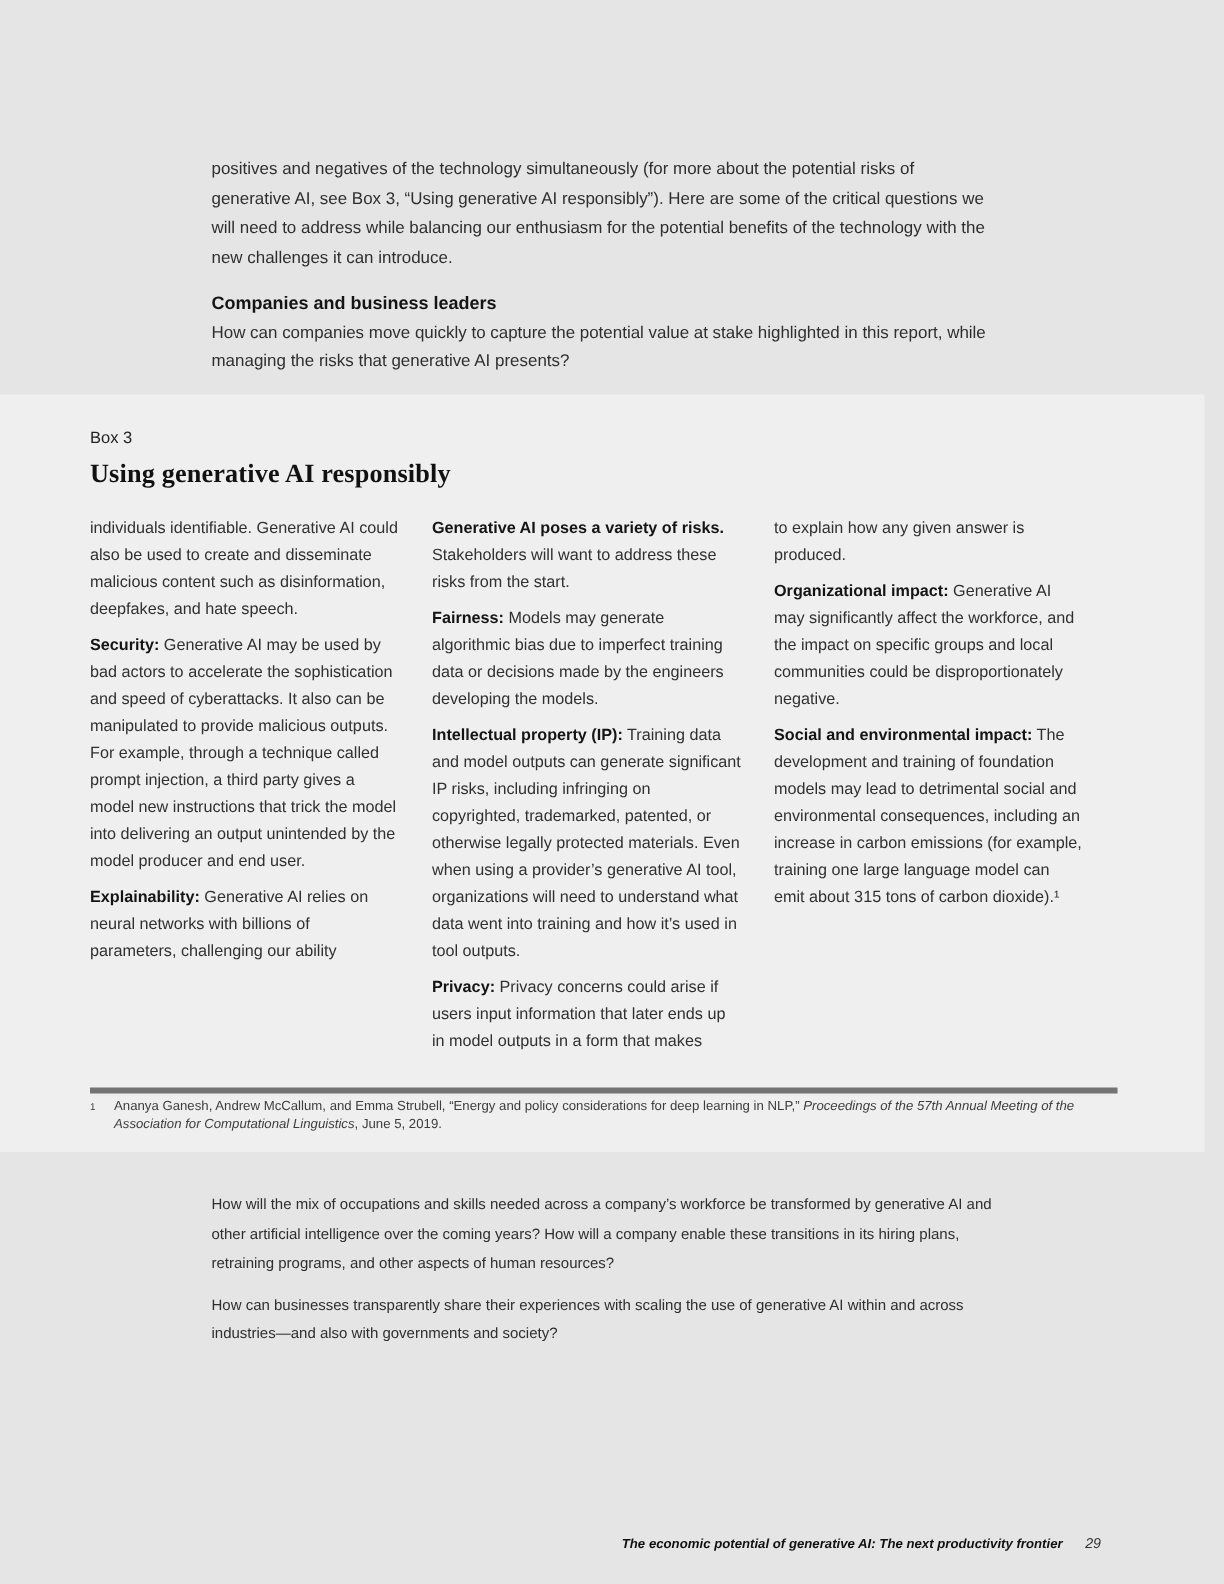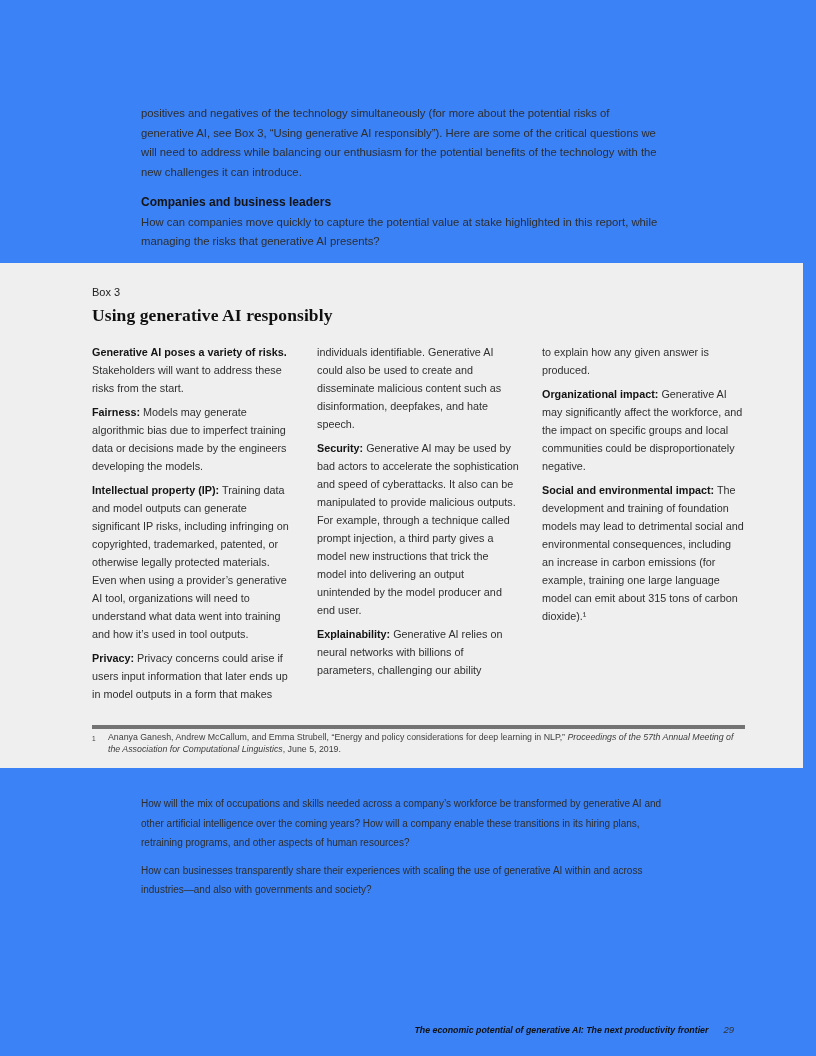--- a/index.html
+++ b/index.html
@@ -4,38 +4,38 @@
 <style>
   * { margin: 0; padding: 0; box-sizing: border-box; }
   html, body { background: #ffffff; }
   body {
     width: 816px; height: 1056px;
     font-family: "Liberation Sans", sans-serif;
     color: #2e2e2e;
     position: relative;
     overflow: hidden;
   }
-  .page { position: relative; width: 816px; height: 1056px; background: #3b82f6; }
+  .page { position: relative; width: 816px; height: 1056px; background: #e5e5e5; }
 
   
   .intro {
     position: absolute; top: 104px; left: 141px; width: 524px;
     font-size: 11.3px; line-height: 19.5px; color: #2e2e2e;
   }
   .intro .section-heading {
     font-size: 12px; line-height: 19.5px; font-weight: bold;
     color: #141414; margin-top: 11px;
   }
 
   
   .box {
     position: absolute; top: 263px; left: 0; width: 803px; height: 505px;
     background: #efefef; overflow: hidden;
   }
-  .box-inner { padding: 22px 58px 0 92px; }
+  .box-inner { padding: 22px 58px 0 60px; }
   .box-label { font-size: 11px; line-height: 14px; color: #222222; margin-bottom: 5px; }
   .box-title {
     font-family: "Liberation Serif", serif;
     font-size: 17.5px; line-height: 22px; font-weight: bold; color: #111111;
     letter-spacing: 0.1px; margin-bottom: 17px;
   }
   .box-columns { display: flex; gap: 22px; height: 382px; }
   .box-col { width: 206px; font-size: 10.8px; line-height: 18px; color: #303030; }
   .box-col p { margin: 0 0 6px 0; }
   .box-col b { color: #141414; }
@@ -76,29 +76,29 @@
     <p>How can companies move quickly to capture the potential value at stake highlighted in this report, while managing the risks that generative AI presents?</p>
   </div>
 
   <section class="box">
     <div class="box-inner">
       <div class="box-label">Box 3</div>
       <h2 class="box-title">Using generative AI responsibly</h2>
 
       <div class="box-columns">
         <div class="box-col">
+          <p><b></b><span>individuals identifiable. Generative AI could also be used to create and disseminate malicious content such as disinformation, deepfakes, and hate speech.</span></p>
+          <p><b>Security:</b><span> Generative AI may be used by bad actors to accelerate the sophistication and speed of cyberattacks. It also can be manipulated to provide malicious outputs. For example, through a technique called prompt injection, a third party gives a model new instructions that trick the model into delivering an output unintended by the model producer and end user.</span></p>
+          <p><b>Explainability:</b><span> Generative AI relies on neural networks with billions of parameters, challenging our ability</span></p>
+        </div>
+        <div class="box-col">
           <p><b>Generative AI poses a variety of risks.</b><span> Stakeholders will want to address these risks from the start.</span></p>
           <p><b>Fairness:</b><span> Models may generate algorithmic bias due to imperfect training data or decisions made by the engineers developing the models.</span></p>
           <p><b>Intellectual property (IP):</b><span> Training data and model outputs can generate significant IP risks, including infringing on copyrighted, trademarked, patented, or otherwise legally protected materials. Even when using a provider’s generative AI tool, organizations will need to understand what data went into training and how it’s used in tool outputs.</span></p>
           <p><b>Privacy:</b><span> Privacy concerns could arise if users input information that later ends up in model outputs in a form that makes</span></p>
-        </div>
-        <div class="box-col">
-          <p><b></b><span>individuals identifiable. Generative AI could also be used to create and disseminate malicious content such as disinformation, deepfakes, and hate speech.</span></p>
-          <p><b>Security:</b><span> Generative AI may be used by bad actors to accelerate the sophistication and speed of cyberattacks. It also can be manipulated to provide malicious outputs. For example, through a technique called prompt injection, a third party gives a model new instructions that trick the model into delivering an output unintended by the model producer and end user.</span></p>
-          <p><b>Explainability:</b><span> Generative AI relies on neural networks with billions of parameters, challenging our ability</span></p>
         </div>
         <div class="box-col">
           <p><b></b><span>to explain how any given answer is produced.</span></p>
           <p><b>Organizational impact:</b><span> Generative AI may significantly affect the workforce, and the impact on specific groups and local communities could be disproportionately negative.</span></p>
           <p><b>Social and environmental impact:</b><span> The development and training of foundation models may lead to detrimental social and environmental consequences, including an increase in carbon emissions (for example, training one large language model can emit about 315 tons of carbon dioxide).¹</span></p>
         </div>
       </div>
 
       <div class="footnote">
         <span class="fn-marker">1</span>

